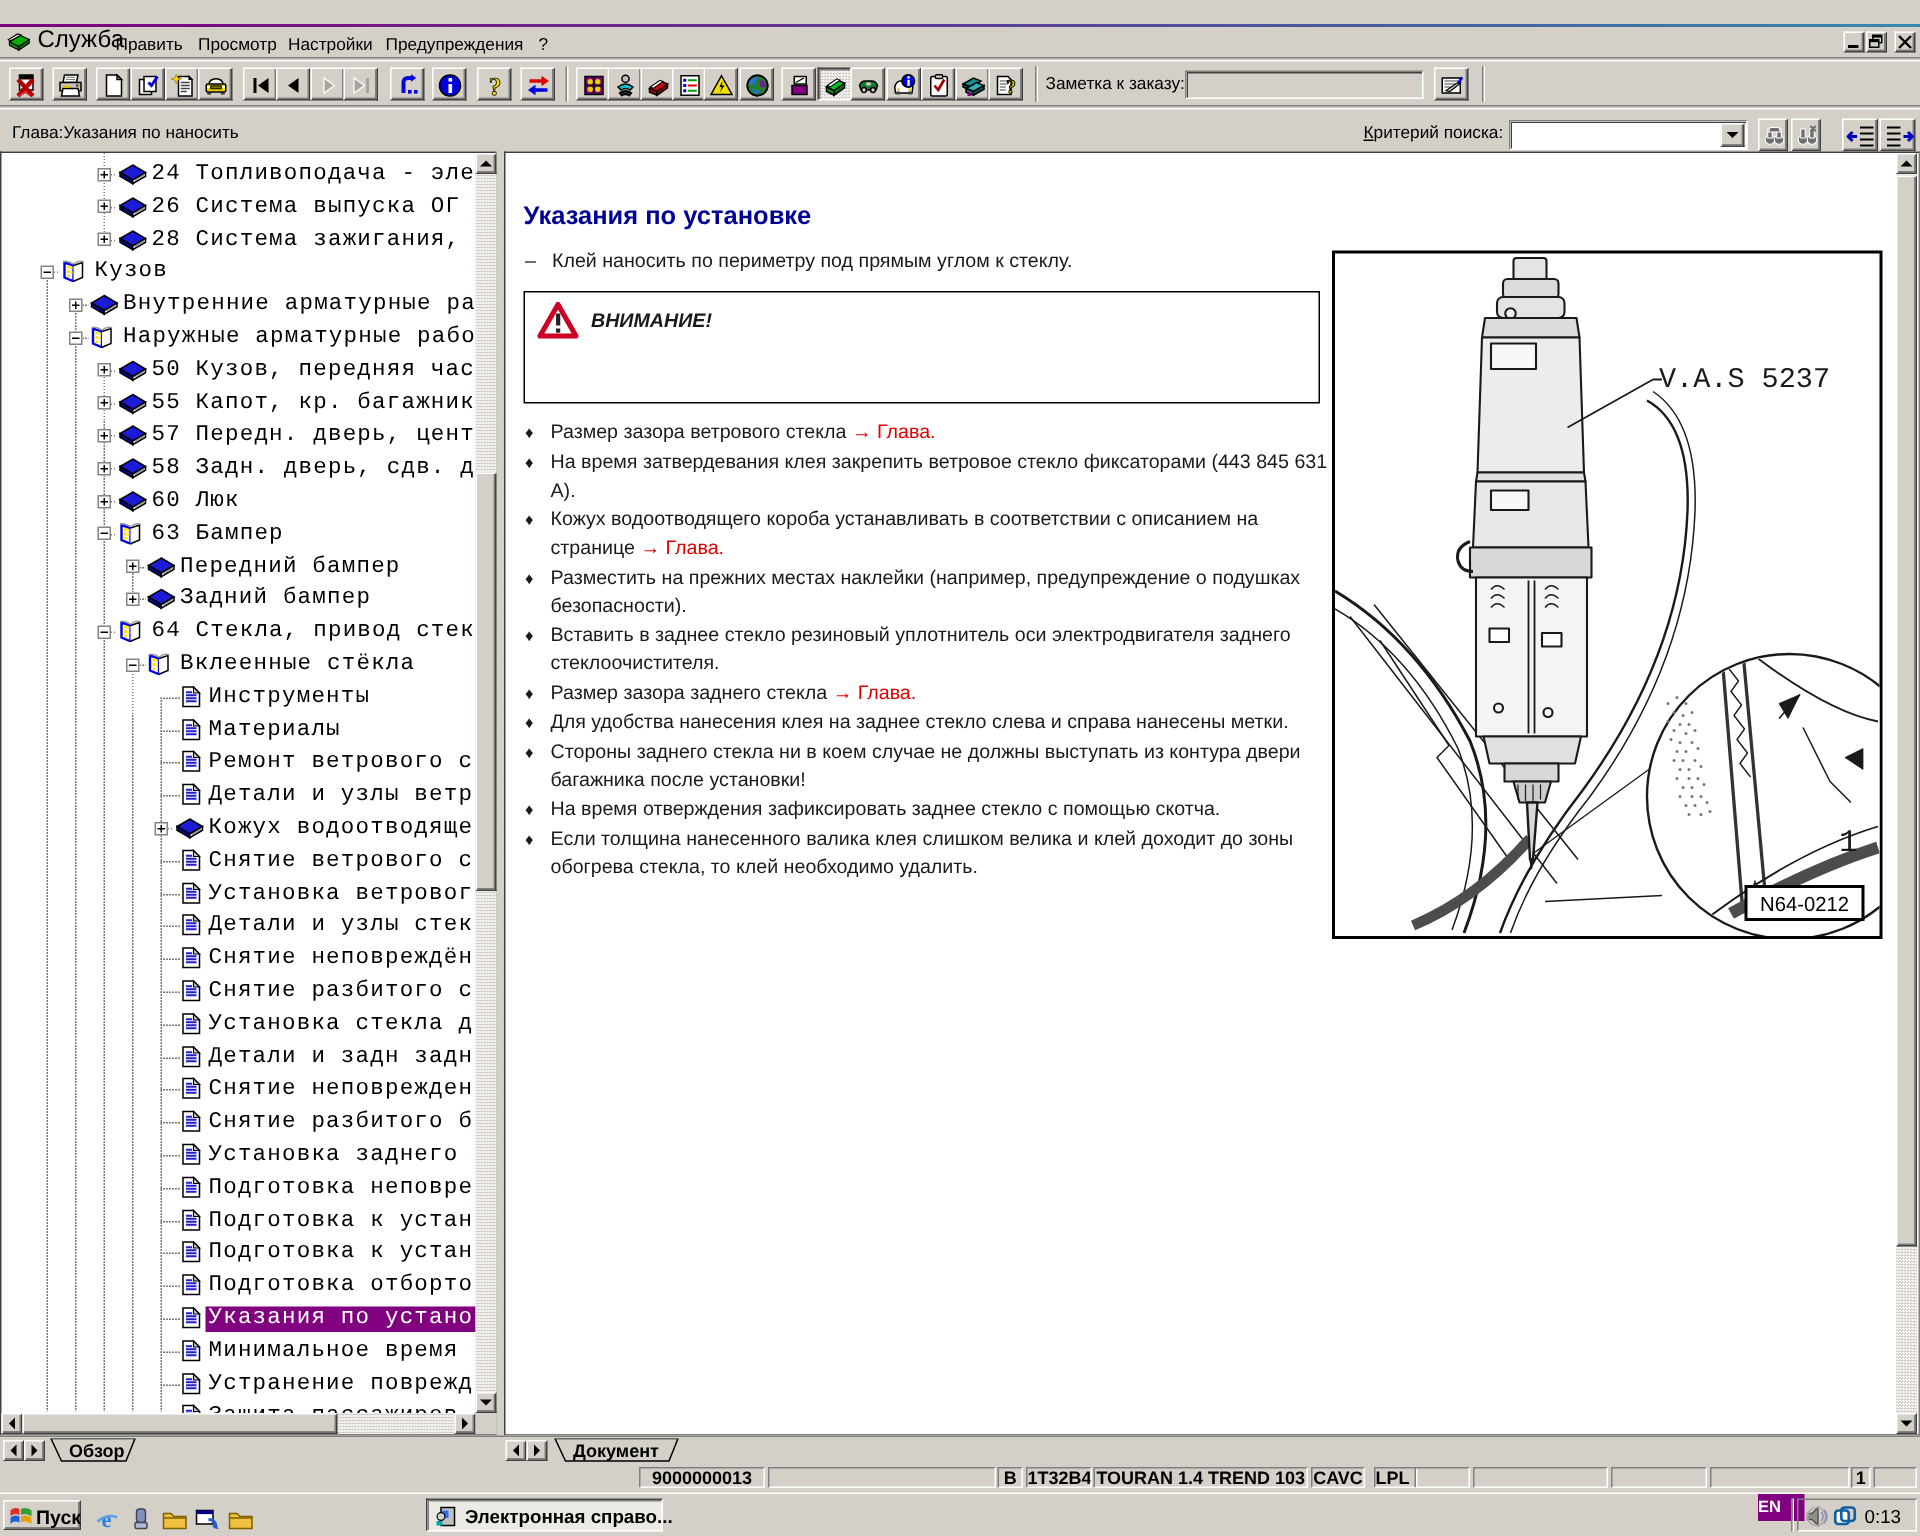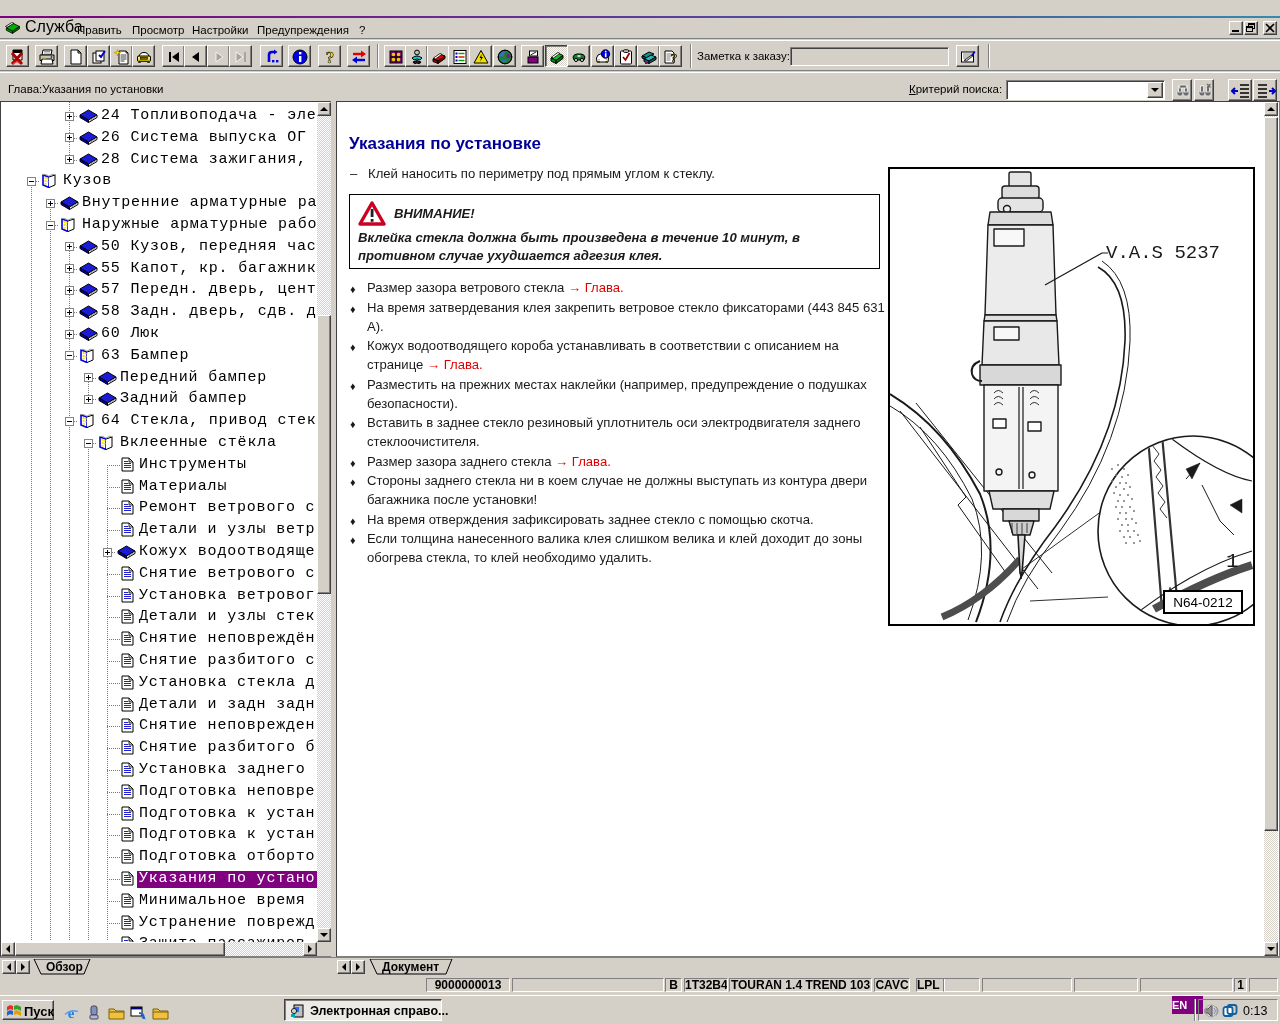--- a/index.html
+++ b/index.html
@@ -290,21 +290,21 @@
         <path d="M3 5 h9 M3 7 h9 M3 9 h5" stroke="#808080"></path>
         <path d="M4 11.5 l7 -5 2.5 0 -7 5.5 z" fill="#d4d0c8" stroke="#000" stroke-width="0.8"></path>
         <rect x="12.5" y="2" width="1.8" height="5" fill="#0000c0" transform="rotate(35 13.4 4.5)"></rect>
       </svg>
     </div>
 <div class="a" style="left:697px;top:9px;font-size:11.5px">Заметка к заказу:</div>
 <div class="a sunk" style="left:790px;top:6px;width:159px;height:19px;background:#d4d0c8"></div>
 </div>
 
 <div class="a" style="left:0;top:72px;width:1280px;height:29px;background:#d4d0c8;border-top:1px solid #fff">
-  <div class="a" style="left:8px;top:10px;font-size:11.5px">Глава:Указания по установки</div>
+  <div class="a" style="left:8px;top:10px;font-size:11.5px">Глава:Указания по наносить</div>
   <div class="a" style="left:909px;top:10px;font-size:11.5px"><span style="text-decoration:underline">К</span>ритерий поиска:</div>
   <div class="a sunk" style="left:1006px;top:7px;width:159px;height:20px;background:#fff">
     <div class="raise a" style="right:1px;top:1px;width:16px;height:16px;display:flex;align-items:center;justify-content:center">
         <div class="arr" style="border-top-color:#000;margin-top:4px"></div>
       </div>
   </div>
   <div class="raise a" style="left:1172px;top:6px;width:20px;height:22px">
       <svg class="a" style="left:1px;top:2px" width="18" height="18" viewBox="0 0 18 18">
         <g fill="#6e6e6e" stroke="#fff" stroke-width="0.7">
           <circle cx="6" cy="11" r="3.2"></circle>
@@ -754,29 +754,29 @@
   <span style="position:absolute;left:0">–</span>
         <span style="position:absolute;left:18px">Клей наносить по периметру под прямым углом к стеклу.</span>
 </div>
 <div class="a" style="left:11px;top:92px;width:531px;height:75px;border:1px solid #000">
   <svg class="a" style="left:8px;top:6px" width="28" height="26" viewBox="0 0 28 26">
           <polygon points="14,2 26,23 2,23" fill="#fff" stroke="#cc0022" stroke-width="3.4" stroke-linejoin="round"></polygon>
           <rect x="12.7" y="8" width="2.8" height="8" fill="#222"></rect>
           <rect x="12.7" y="18" width="2.8" height="2.8" fill="#222"></rect>
         </svg>
   <div class="a" style="left:44px;top:11px;font-size:13.1px;font-weight:bold;font-style:italic;color:#1a1a1a">ВНИМАНИЕ!</div>
-  <div class="a" style="left:8px;top:34px;width:500px;font-size:13.1px;line-height:17.5px;font-weight:bold;font-style:italic;color:#1a1a1a">Вклейка стекла должна быть произведена в течение 10 минут, в<br>противном случае ухудшается адгезия клея.</div>
 </div>
 <ul class="a" style="left:11px;top:176px;width:560px;list-style:none;font-size:13.1px;line-height:19px;color:#1a1a1a" id="blist">
 <li>Размер зазора ветрового стекла <span style="color:#e00000">→ Глава.</span></li>
 <li>На время затвердевания клея закрепить ветровое стекло фиксаторами (443 845 631<br>А).</li>
 <li>Кожух водоотводящего короба устанавливать в соответствии с описанием на<br>странице <span style="color:#e00000">→ Глава.</span></li>
 <li>Разместить на прежних местах наклейки (например, предупреждение о подушках<br>безопасности).</li>
 <li>Вставить в заднее стекло резиновый уплотнитель оси электродвигателя заднего<br>стеклоочистителя.</li>
 <li>Размер зазора заднего стекла <span style="color:#e00000">→ Глава.</span></li>
+<li>Для удобства нанесения клея на заднее стекло слева и справа нанесены метки.</li>
 <li>Стороны заднего стекла ни в коем случае не должны выступать из контура двери<br>багажника после установки!</li>
 <li>На время отверждения зафиксировать заднее стекло с помощью скотча.</li>
 <li>Если толщина нанесенного валика клея слишком велика и клей доходит до зоны<br>обогрева стекла, то клей необходимо удалить.</li>
 </ul>
 <div class="a" style="left:550px;top:65px;width:367px;height:459px;border:2px solid #000;background:#fff">
 <svg width="363" height="455" viewBox="0 0 363 455">
           <defs>
             <clipPath id="cc">
               <circle cx="303" cy="362" r="94"></circle>
             </clipPath>

